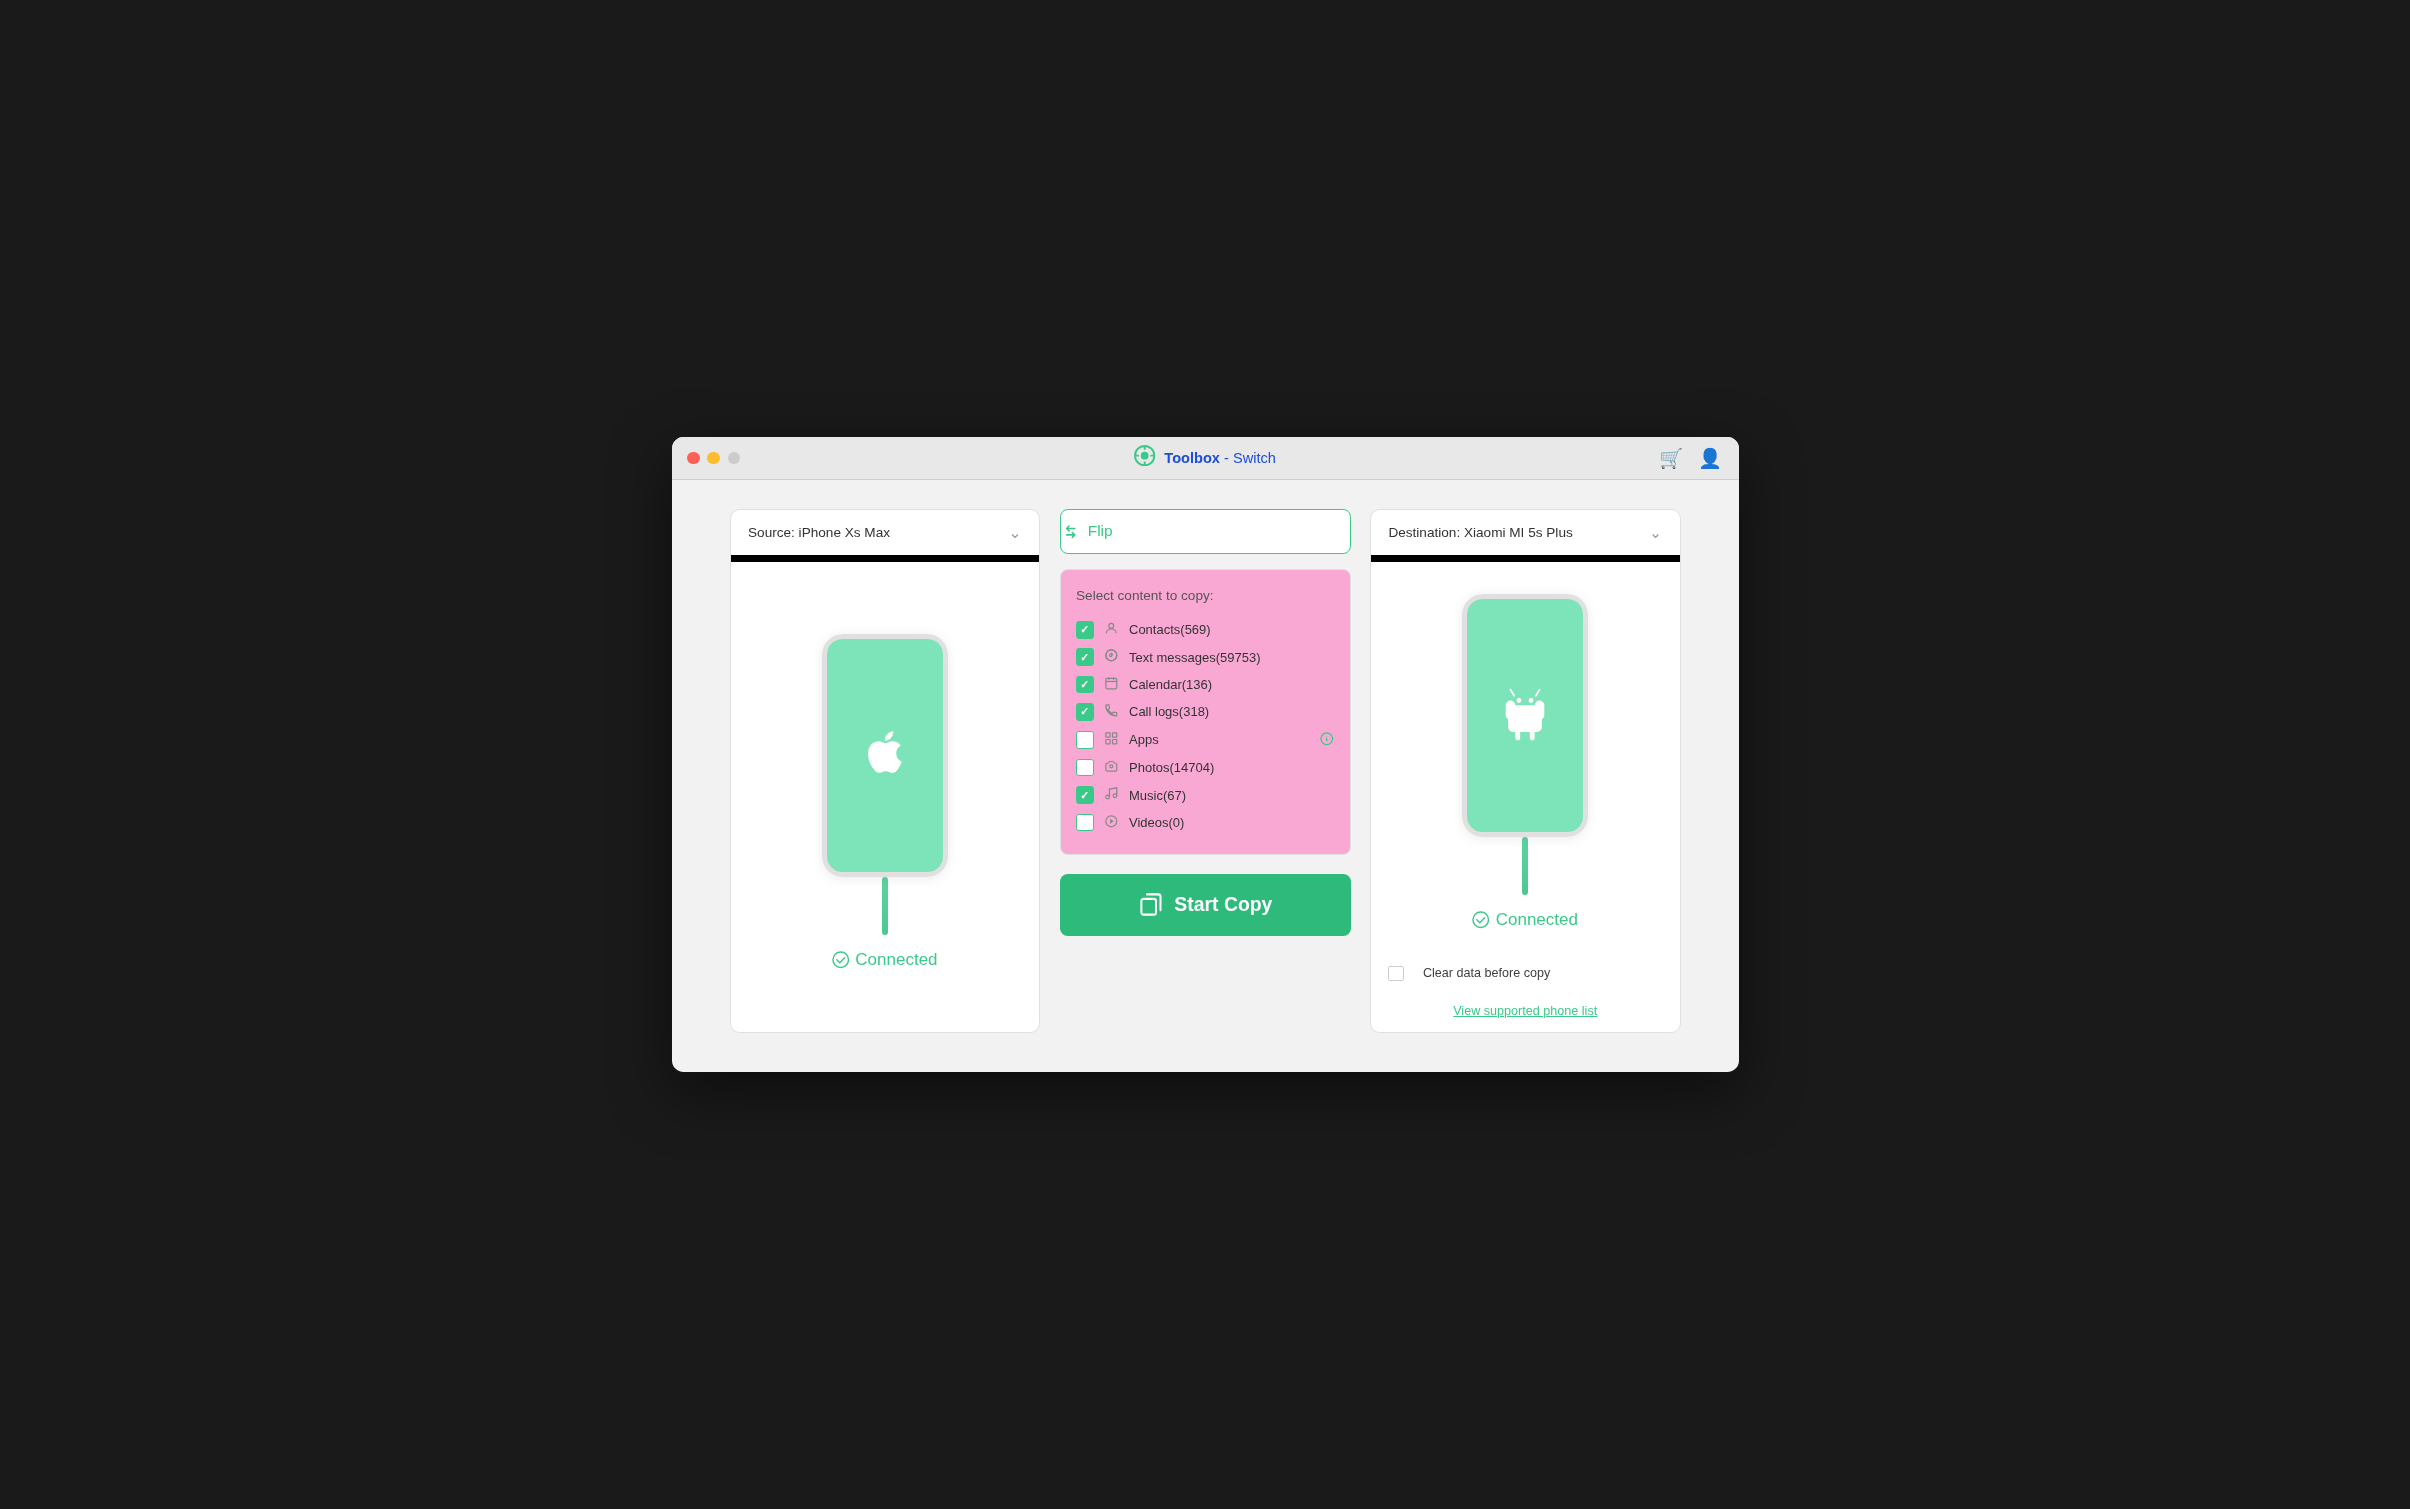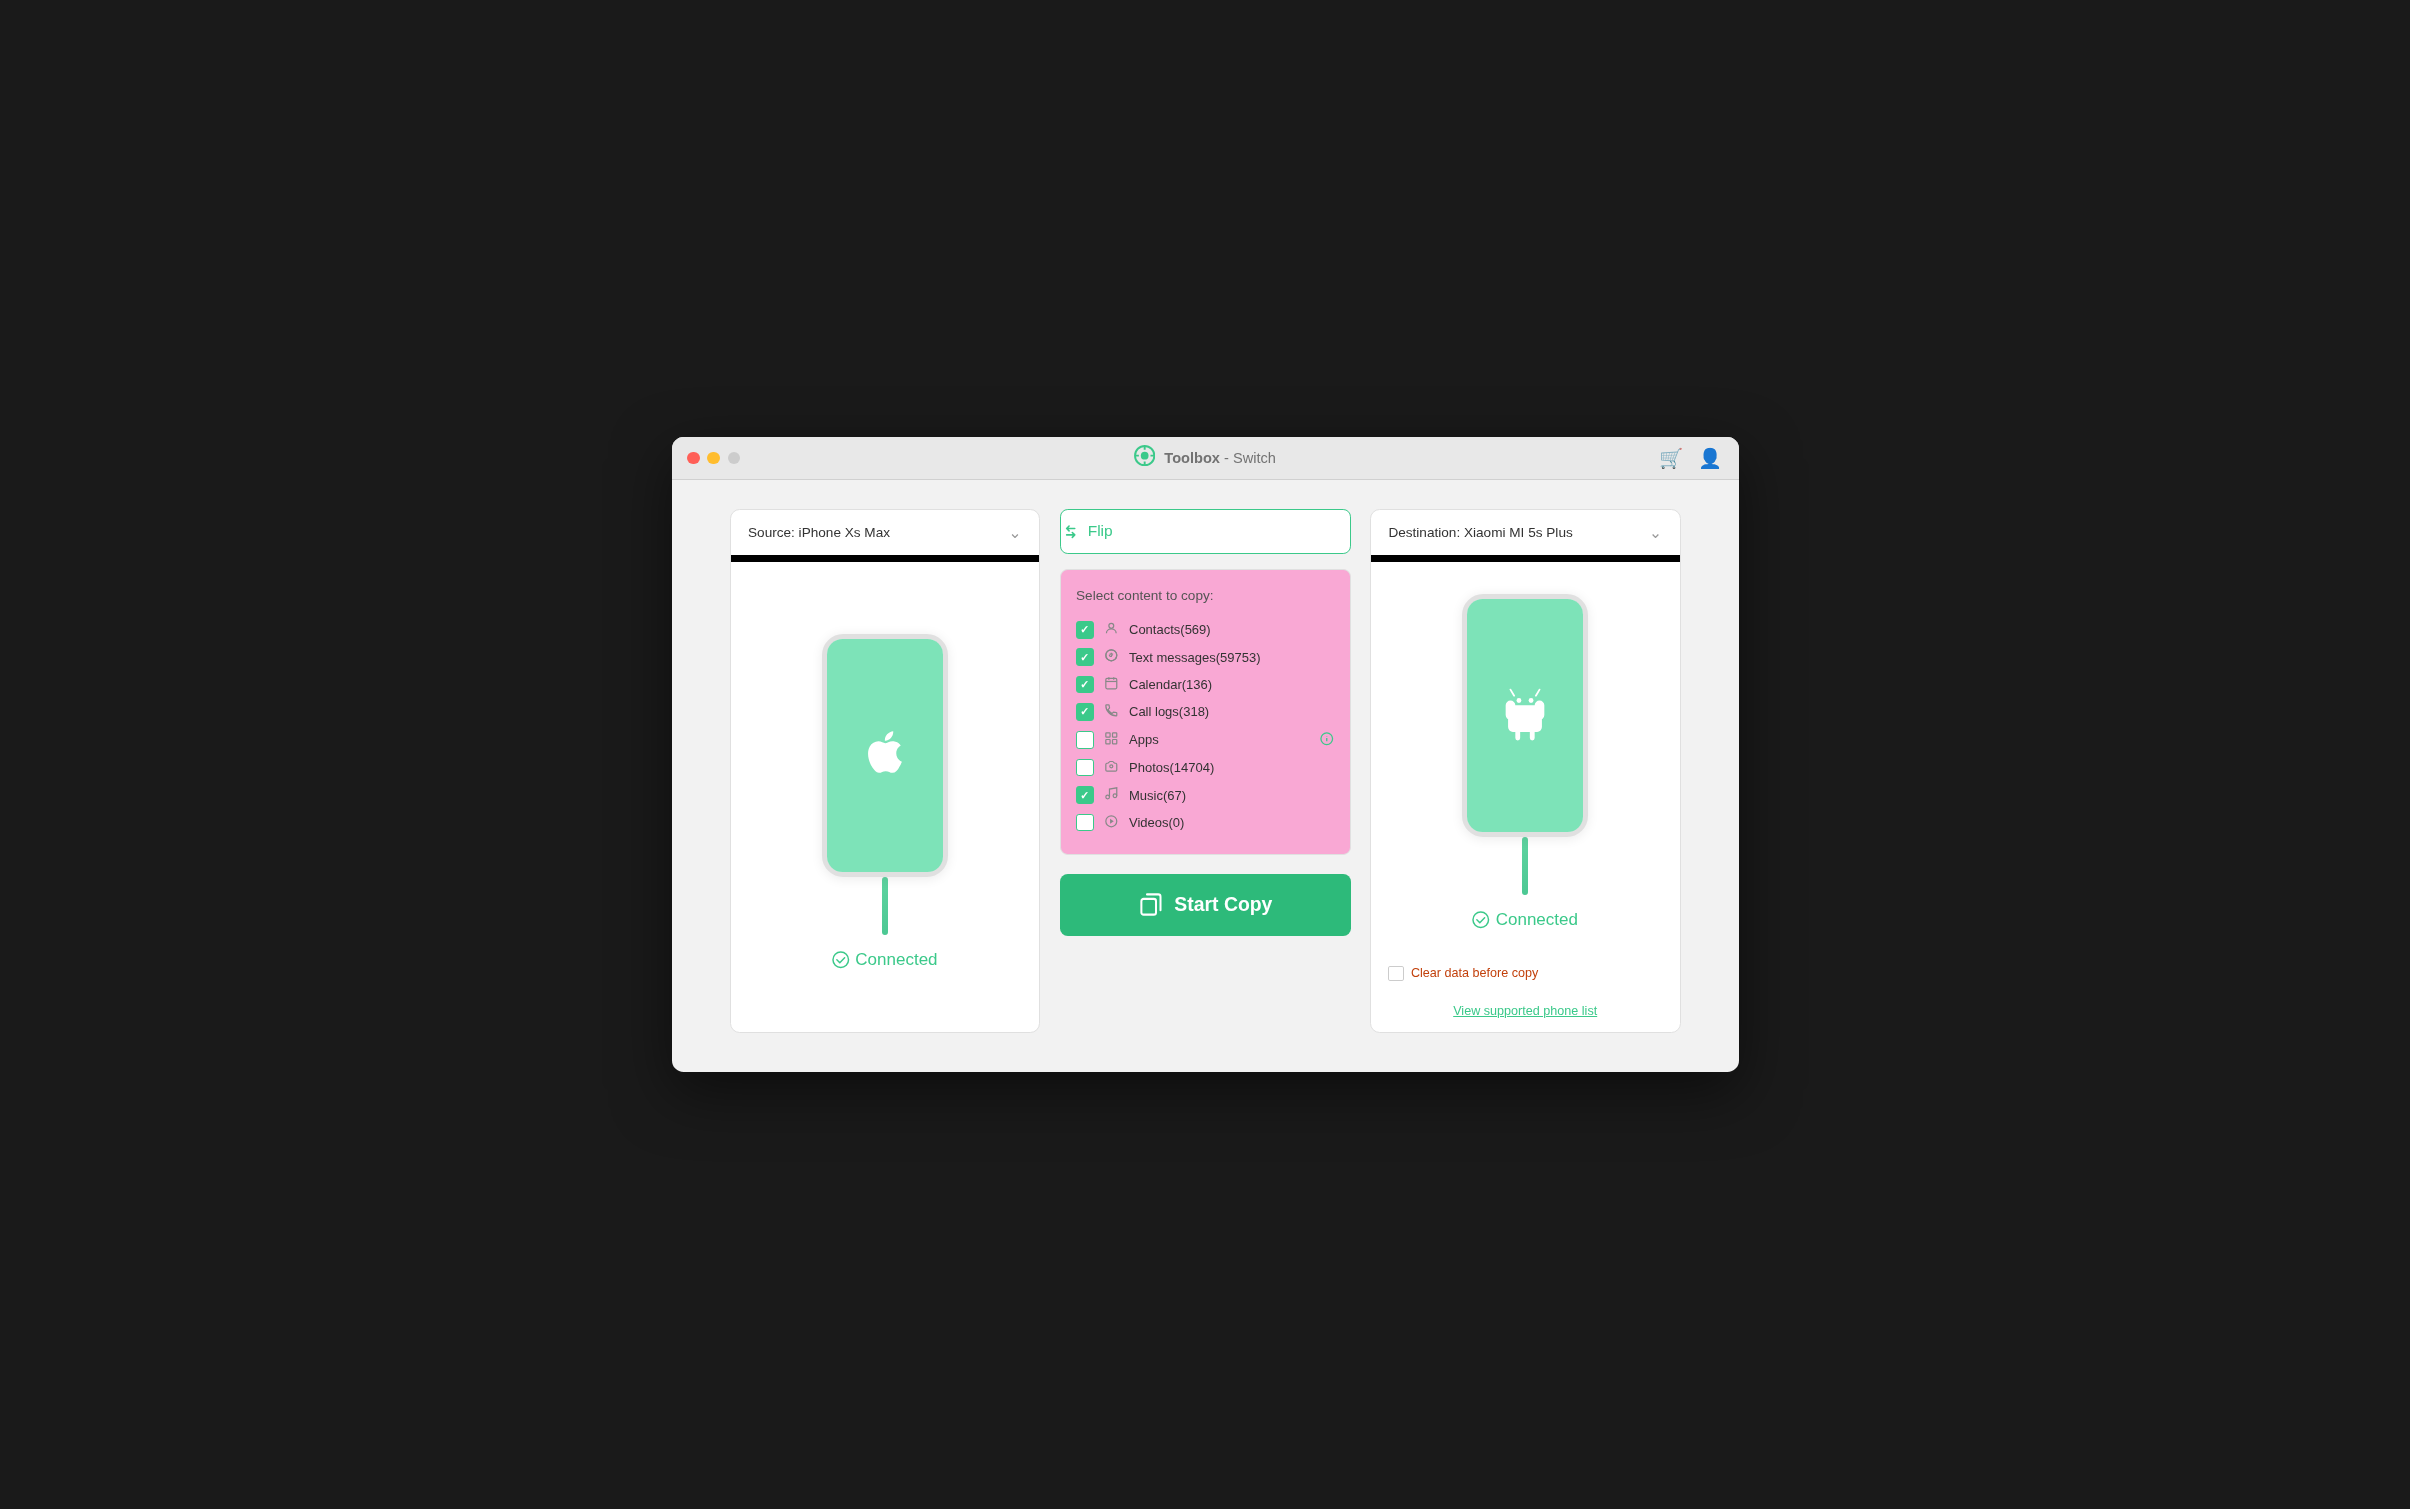--- a/index.html
+++ b/index.html
@@ -41,21 +41,21 @@
     .tl-gray { background: #ccc; }
     .titlebar-center {
       position: absolute;
       left: 50%;
       transform: translateX(-50%);
       display: flex;
       align-items: center;
       gap: 9px;
       font-size: 14.6px;
       font-weight: 500;
-      color: #737373;
+      color: #1d4ed8;
     }
     .titlebar-icons {
       position: absolute;
       right: 15.5px;
       display: flex;
       gap: 15.5px;
       align-items: center;
     }
     .main-content {
       padding: 29px 58px 39px;
@@ -240,23 +240,23 @@
     .destination-panel {
       flex: 1;
     }
     .dest-footer {
       width: 100%;
       padding: 13.6px 17.5px;
     }
     .clear-data-row {
       display: flex;
       align-items: center;
-      gap: 7px;
+      gap: 19px;
       font-size: 12.6px;
-      color: #c2410c;
+      color: #404040;
     }
     .clear-checkbox {
       width: 15.5px;
       height: 15.5px;
       border: 1.9px solid #ccc;
       border-radius: 1.9px;
       background: #fff;
       cursor: pointer;
     }
     .view-supported {

